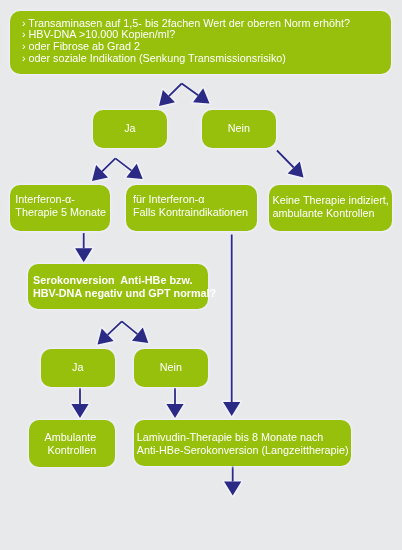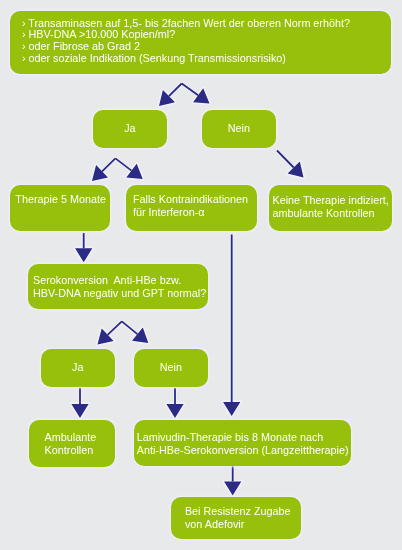--- a/index.html
+++ b/index.html
@@ -23,27 +23,27 @@
 #n-yes1 .txt{left:0; right:0; top:12.3px; text-align:center;}
 #n-no1      {left:202.1px; top:110.2px;width:73.6px; height:38.2px;}
 #n-no1 .txt {left:0; right:0; top:12.3px; text-align:center;}
 #n-interferon {left:10.1px; top:185.3px; width:99.7px;height:45.6px;}
 #n-interferon .txt{left:5.3px; top:8.2px;}
 #n-contra   {left:126.3px;top:185.3px;width:130.6px;height:45.6px;}
 #n-contra .txt{left:6.9px; top:8.2px;}
 #n-notherapy{left:268.9px;top:185.3px;width:123.2px;height:45.9px;}
 #n-notherapy .txt{left:3.5px; top:8.8px;}
 #n-sero     {left:28px;  top:264.2px; width:179.6px;height:45.2px;}
-#n-sero .txt{left:5px;   top:9.5px;}
+#n-sero .txt{left:5px;   top:9.5px;font-weight:bold;}
 #n-yes2     {left:41.2px;top:349.2px; width:73.6px; height:38.4px;}
 #n-yes2 .txt{left:0; right:0; top:12.4px; text-align:center;}
 #n-no2      {left:134.1px; top:349.2px; width:73.7px; height:38.4px;}
 #n-no2 .txt {left:0; right:0; top:12.4px; text-align:center;}
 #n-ambulant {left:29.1px;  top:419.8px; width:86px;height:46.6px;}
-#n-ambulant .txt{left:15.6px; top:10.6px;}
+#n-ambulant .txt{left:15.6px; top:10.6px;text-align:right;}
 #n-lamivudin{left:133.5px;top:420.1px;width:216.9px;height:46.2px;}
 #n-lamivudin .txt{left:2.7px; top:10.7px;}
 #n-adefovir {left:170.9px; top:497.1px; width:130.4px;height:42.2px;}
 #n-adefovir .txt{left:13.9px; top:8.3px;}
 </style>
 </head>
 <body>
 
 <div id="root">
 
@@ -66,25 +66,25 @@
 
   <div class="box" id="n-yes1">
     <div class="txt"><span class="ln">Ja</span></div>
   </div>
 
   <div class="box" id="n-no1">
     <div class="txt"><span class="ln">Nein</span></div>
   </div>
 
   <div class="box" id="n-interferon">
-    <div class="txt"><span class="ln">Therapie 5 Monate</span></div>
+    <div class="txt"><span class="ln">Interferon-α-</span><span class="ln">Therapie 5 Monate</span></div>
   </div>
 
   <div class="box" id="n-contra">
-    <div class="txt"><span class="ln">Falls Kontraindikationen</span><span class="ln">für Interferon-α</span></div>
+    <div class="txt"><span class="ln">für Interferon-α</span><span class="ln">Falls Kontraindikationen</span></div>
   </div>
 
   <div class="box" id="n-notherapy">
     <div class="txt"><span class="ln">Keine Therapie indiziert,</span><span class="ln">ambulante Kontrollen</span></div>
   </div>
 
   <div class="box" id="n-sero">
     <div class="txt"><span class="ln">Serokonversion  Anti-HBe bzw.</span><span class="ln">HBV-DNA negativ und GPT normal?</span></div>
   </div>
 
@@ -97,17 +97,14 @@
   </div>
 
   <div class="box" id="n-ambulant">
     <div class="txt"><span class="ln">Ambulante</span><span class="ln">Kontrollen</span></div>
   </div>
 
   <div class="box" id="n-lamivudin">
     <div class="txt"><span class="ln">Lamivudin-Therapie bis 8 Monate nach</span><span class="ln">Anti-HBe-Serokonversion (Langzeittherapie)</span></div>
   </div>
 
-  <div class="box" id="n-adefovir">
-    <div class="txt"><span class="ln">Bei Resistenz Zugabe</span><span class="ln">von Adefovir</span></div>
-  </div>
 
 </div>
 
 </body></html>

